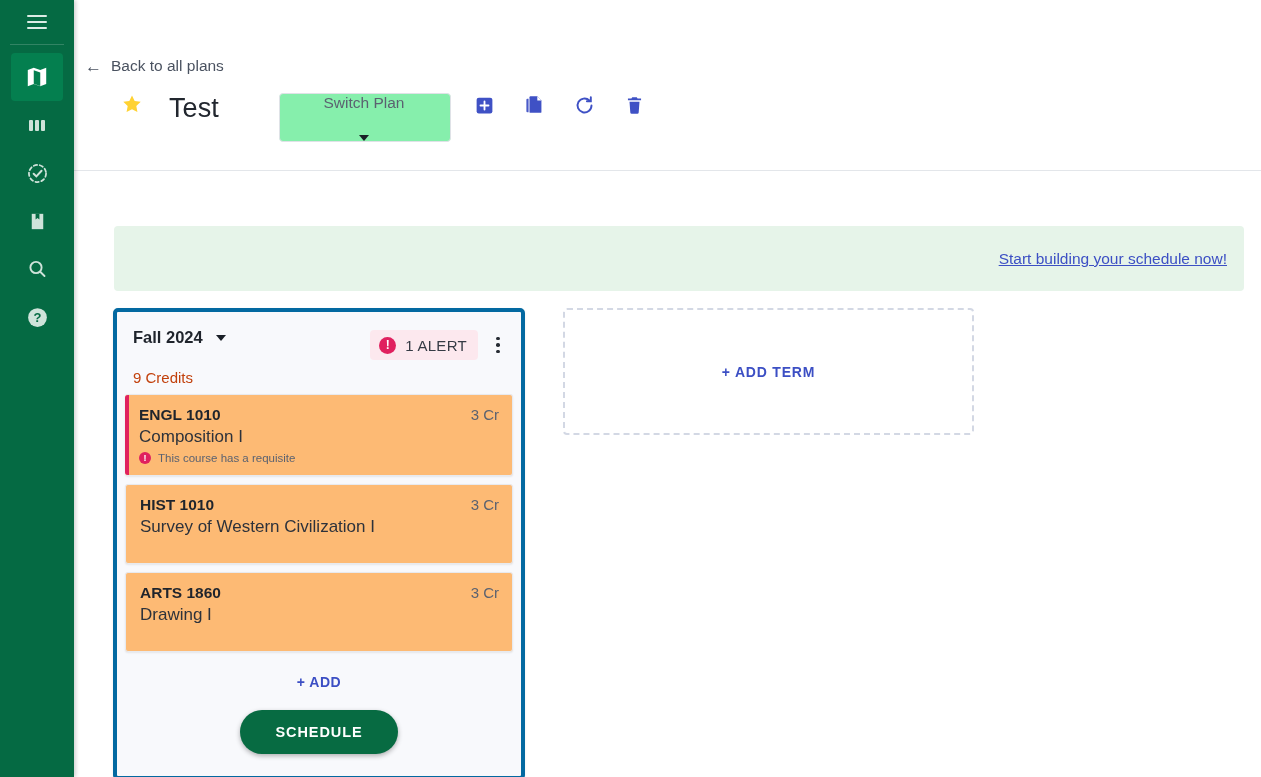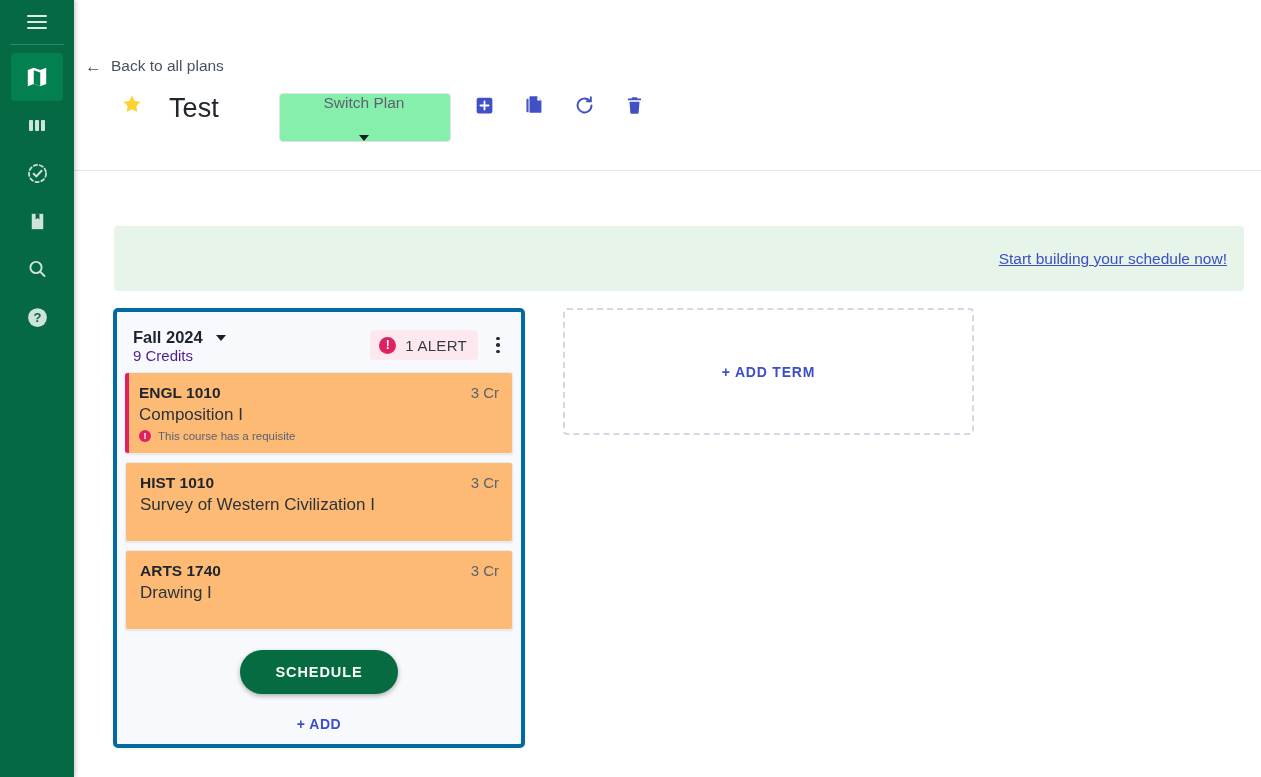--- a/index.html
+++ b/index.html
@@ -219,23 +219,23 @@
     display: flex;
     align-items: center;
     gap: 13px;
   }
   #term-name {
     font-size: 16.5px;
     font-weight: bold;
     color: #1f242c;
   }
   #term-credits {
-    margin-top: 0;
+    margin-top: 22px;
     font-size: 15px;
-    color: #4c1d95;
+    color: #c2410c;
   }
   .term-right {
     display: flex;
     align-items: center;
     gap: 9px;
     margin-top: 2px;
   }
   #alert-badge {
     background: #fce8ee;
     border-radius: 4px;
@@ -563,34 +563,34 @@
           <div class="course-top">
             <span class="course-code">HIST 1010</span>
             <span class="course-cr">3 Cr</span>
           </div>
           <div class="course-title">Survey of Western Civilization I</div>
           <div style="height:15px"></div>
         </div>
 
         <div class="course">
           <div class="course-top">
-            <span class="course-code">ARTS 1740</span>
+            <span class="course-code">ARTS 1860</span>
             <span class="course-cr">3 Cr</span>
           </div>
           <div class="course-title">Drawing I</div>
           <div style="height:15px"></div>
         </div>
 
       </div>
+
+      <div id="add-course">+ ADD</div>
 
       <div id="schedule-wrap">
         <button id="schedule-btn">SCHEDULE</button>
       </div>
-
-      <div id="add-course">+ ADD</div>
     </div>
 
     <div id="add-term">
       <span class="at-label">+ ADD TERM</span>
     </div>
 
   </div>
 </div>
 
 </body></html>

